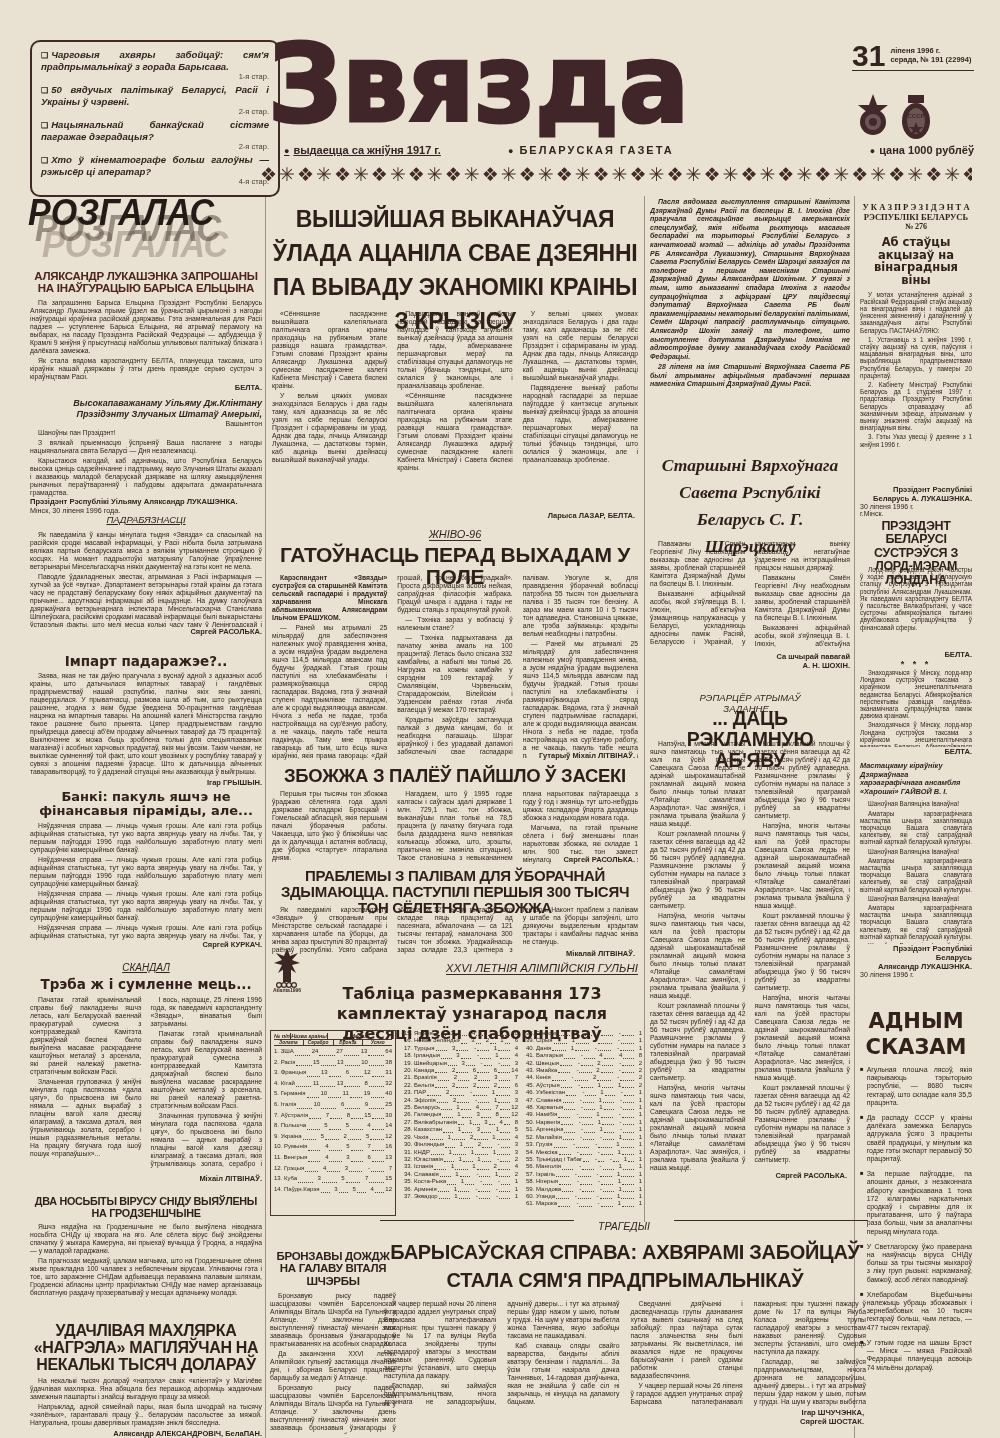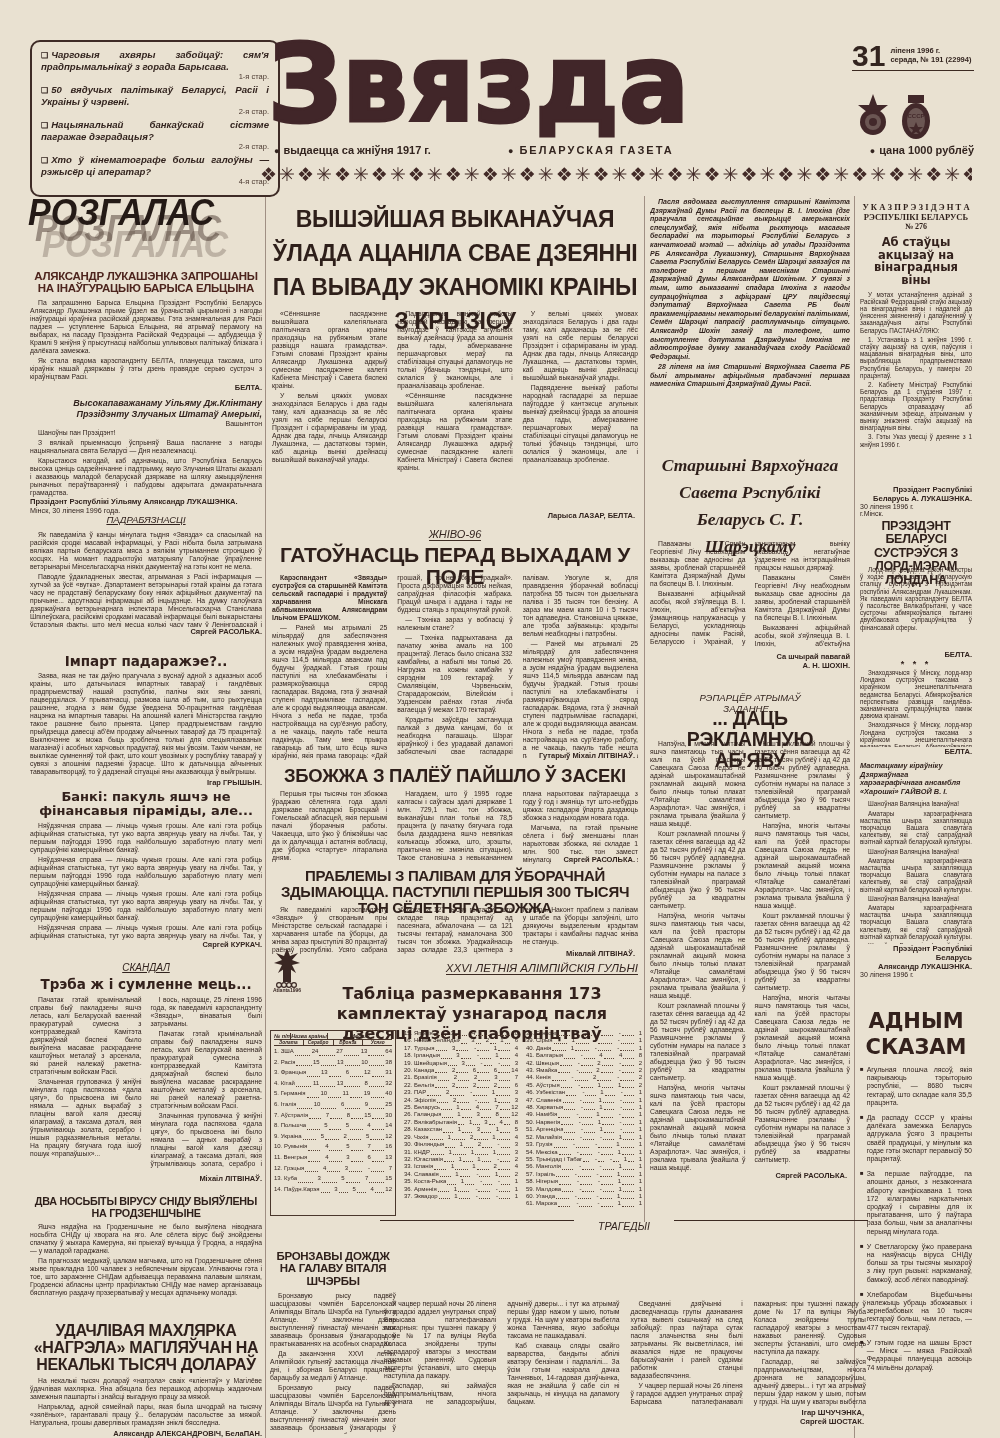--- a/index.html
+++ b/index.html
@@ -116,21 +116,21 @@
     <circle cx="17" cy="30" r="4" fill="#42282a"></circle>
   </svg>
   <svg class="abs" style="left:900px;top:94px" width="32" height="46" viewBox="0 0 32 46">
     <rect x="8" y="1" width="16" height="8" fill="#42282a"></rect>
     <ellipse cx="16" cy="27" rx="14" ry="18" fill="#42282a"></ellipse>
     <ellipse cx="16" cy="27" rx="9" ry="13" fill="#e9e1d1" opacity="0.25"></ellipse>
     <text x="16" y="24" text-anchor="middle" font-size="6" fill="#42282a" font-family="Liberation Sans,sans-serif" font-weight="bold">СССР</text>
     <polygon points="16,28 18,33 23,33 19,36 21,41 16,38 11,41 13,36 9,33 14,33" fill="#42282a"></polygon>
   </svg>
 
-  <div class="slogan" style="left:274px;">
+  <div class="slogan" style="left:284px;text-decoration:underline;">
     <span class="dot">●</span><span>выдаецца са жніўня 1917 г.</span>
   </div>
   <div class="slogan" style="left:508px;letter-spacing:2px;">
     <span class="dot">●</span><span>БЕЛАРУСКАЯ ГАЗЕТА</span>
   </div>
   <div class="slogan" style="left:810px;width:164px;text-align:right;">
     <span class="dot">●</span><span>цана 1000 рублёў</span>
   </div>
 
   <div class="ornament" id="ornament">❖✳❖✳❖✳❖✳❖✳❖✳❖✳❖✳❖✳❖✳❖✳❖✳❖✳❖✳❖✳❖✳❖✳❖✳❖✳❖✳❖✳❖✳❖✳❖✳❖✳❖✳❖✳❖✳❖✳❖✳❖✳❖✳❖✳❖✳❖✳❖✳❖✳❖✳❖✳❖✳</div>
@@ -991,20 +991,21 @@
         <p>Да заканчэння XXVI летніх Алімпійскіх гульняў застаюцца лічаныя дні, і зборная Беларусі працягвае барацьбу за медалі ў Атланце.</p>
         <p>Бронзавую рысу падвёў шасціразовы чэмпіён Барселонскай Алімпіяды Віталь Шчэрба на Гульнях у Атланце. У заключны дзень выступленняў гімнастаў мінчанін змог заваяваць бронзавыя ўзнагароды ў практыкаваннях на асобных снарадах.</p>
       </div>
   </div>
 
   <div class="abs kick-line" style="left:380px;top:1220px;width:488px;">
     <span class="kline"></span>
     <span class="kicker" style="font-size:10.5px;">ТРАГЕДЫІ</span>
     <span class="kline"></span>
   </div>
+  <div class="abs head-grot" style="left:384px;top:1238px;width:482px;font-size:20px;line-height:28px;">БАРЫСАЎСКАЯ СПРАВА: АХВЯРАМІ ЗАБОЙЦАЎ СТАЛА СЯМ'Я ПРАДПРЫМАЛЬНІКАЎ</div>
   <div class="abs" style="left:384px;top:1300px;width:482px;height:138px;">
     <div class="body-text cols4" style="height:106px;">
         <p>У чацвер першай ночы 26 ліпеня ў гарадскі аддзел унутраных спраў Барысава патэлефанавалі пажарныя: пры тушэнні пажару ў доме № 17 па вуліцы Якуба Коласа знойдзены трупы гаспадароў кватэры з мноствам нажавых раненняў. Судовыя эксперты ўстанавілі, што смерць наступіла да пажару.</p>
         <p>Гаспадар, які займаўся прадпрымальніцтвам, нічога дрэннага не западозрыўшы, адчыніў дзверы... і тут жа атрымаў першы ўдар нажом у шыю, потым у грудзі. На шум у кватэры выбегла жонка Танчнява, якую забойцы таксама не пашкадавалі.</p>
         <p>Каб схаваць сляды свайго варварства, бандыты аблілі кватэру бензінам і падпалілі... За ўсім гэтым назірала дачка Танчнявых, 14-гадовая дзяўчынка, якая не знайшла ў сабе сіл ні закрычаць, ні кінуцца на дапамогу бацькам.</p>
         <p>Сведчанні дзяўчынкі і дасведчанасць групы дазнавання хутка вывелі сышчыкаў на след забойцаў: праз паўтара сутак пасля злачынства яны былі затрыманы. Як высветлілася, імі аказаліся нідзе не працуючы барысаўчанін і раней судзімы работнік станцыі вадазабеспячэння.</p>
         <p>У чацвер першай ночы 26 ліпеня ў гарадскі аддзел унутраных спраў Барысава патэлефанавалі пажарныя: пры тушэнні пажару ў доме № 17 па вуліцы Якуба Коласа знойдзены трупы гаспадароў кватэры з мноствам нажавых раненняў. Судовыя эксперты ўстанавілі, што смерць наступіла да пажару.</p>
         <p>Гаспадар, які займаўся прадпрымальніцтвам, нічога дрэннага не западозрыўшы, адчыніў дзверы... і тут жа атрымаў першы ўдар нажом у шыю, потым у грудзі. На шум у кватэры выбегла жонка Танчнява, якую забойцы таксама не пашкадавалі.</p>
       </div>
     <div style="position:absolute;right:2px;top:108px;text-align:right;background:#e9e1d1;padding-left:10px;">

